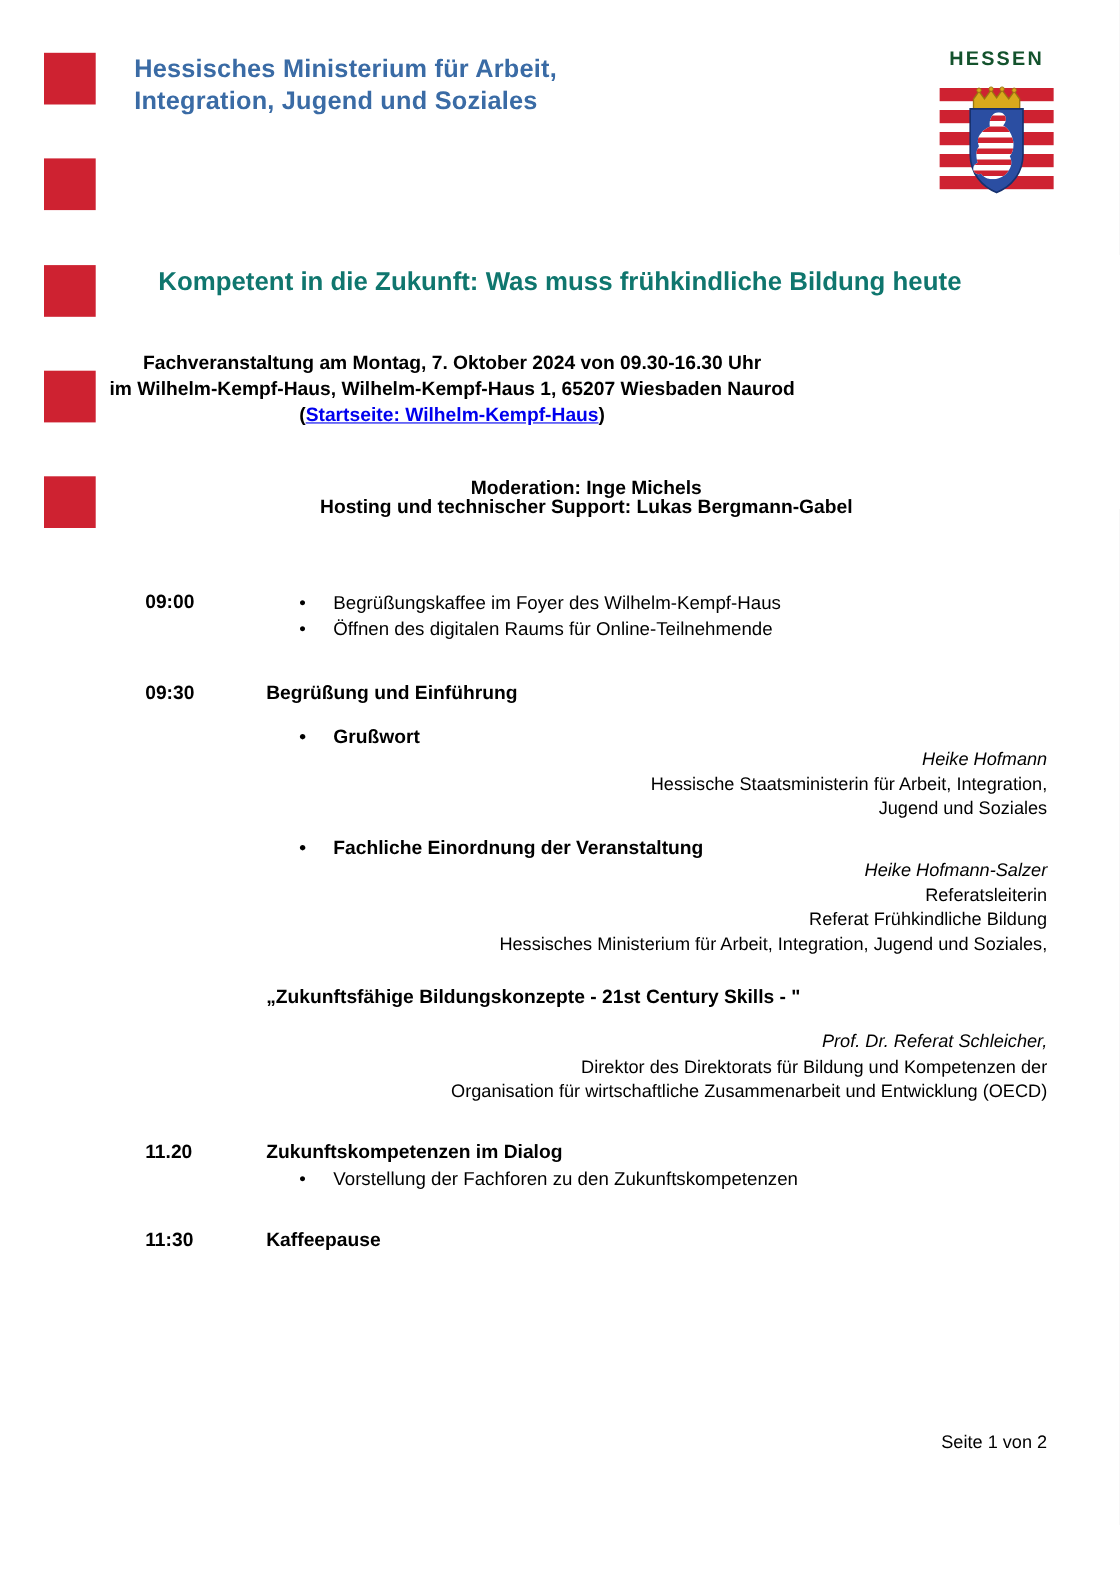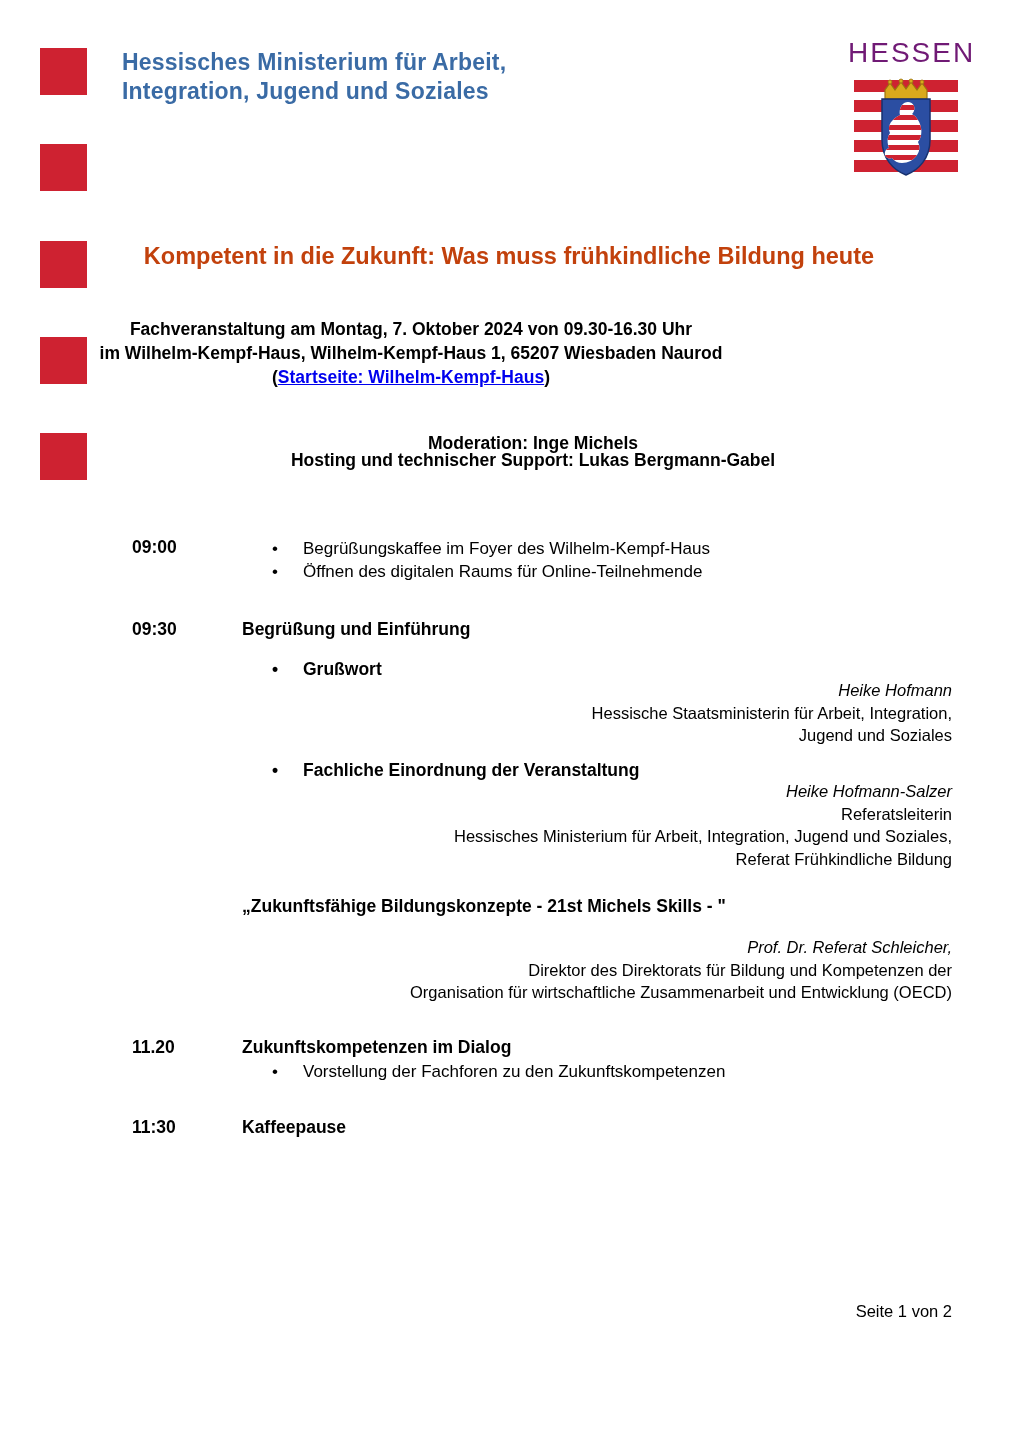--- a/index.html
+++ b/index.html
@@ -17,29 +17,29 @@
   }
   
   .ministry {
     position:absolute; left:122px; top:48px;
     font-size:23px; font-weight:bold; color:#3A6BA5;
     line-height:29px; letter-spacing:0.2px;
   }
   
   .logo { position:absolute; left:848px; top:38px; width:116px; text-align:center; }
   .wordmark {
-    font-size:28px; color:#701a75; letter-spacing:2px;
-    font-weight:400; line-height:30px;
+    font-size:18px; color:#14532d; letter-spacing:2px;
+    font-weight:700; line-height:30px;
   }
   .flag { margin-top:10px; display:block; }
   
   .doc-title {
     position:absolute; left:0; top:241px; width:1018px;
     text-align:center; font-size:23.5px; font-weight:bold;
-    line-height:30px; color:#c2410c;
+    line-height:30px; color:#0f766e;
   }
   .event-block {
     position:absolute; left:0; top:317px; width:822px;
     text-align:center; font-size:17.5px; font-weight:bold; line-height:24px;
   }
   .event-block a {
     color:#0000EE; text-decoration:underline; font-weight:bold;
   }
   .center-bold {
     position:absolute; left:0; width:1018px; text-align:center;
@@ -156,25 +156,25 @@
     <div>Jugend und Soziales</div>
   </div>
 
   <div class="bullet-row bold" style="top:759px">
     <span class="glyph">•</span>
     <span>Fachliche Einordnung der Veranstaltung</span>
   </div>
   <div class="right-block" style="top:780px">
     <div class="speaker">Heike Hofmann-Salzer</div>
     <div>Referatsleiterin</div>
+    <div>Referat Frühkindliche Bildung</div>
     <div>Hessisches Ministerium für Arbeit, Integration, Jugend und Soziales,</div>
-    <div>Referat Frühkindliche Bildung</div>
   </div>
 
-  <div class="heading" style="top:896px">„Zukunftsfähige Bildungskonzepte - 21st Michels Skills - "</div>
+  <div class="heading" style="top:896px">„Zukunftsfähige Bildungskonzepte - 21st Century Skills - "</div>
   <div class="right-block" style="top:936px">
     <div class="speaker">Prof. Dr. Referat Schleicher,</div>
     <div>Direktor des Direktorats für Bildung und Kompetenzen der</div>
     <div>Organisation für wirtschaftliche Zusammenarbeit und Entwicklung (OECD)</div>
   </div>
 
   <div class="time" style="top:1037px">11.20</div>
   <div class="heading" style="top:1037px">Zukunftskompetenzen im Dialog</div>
   <div class="bullet-row" style="top:1060px">
     <span class="glyph">•</span>

